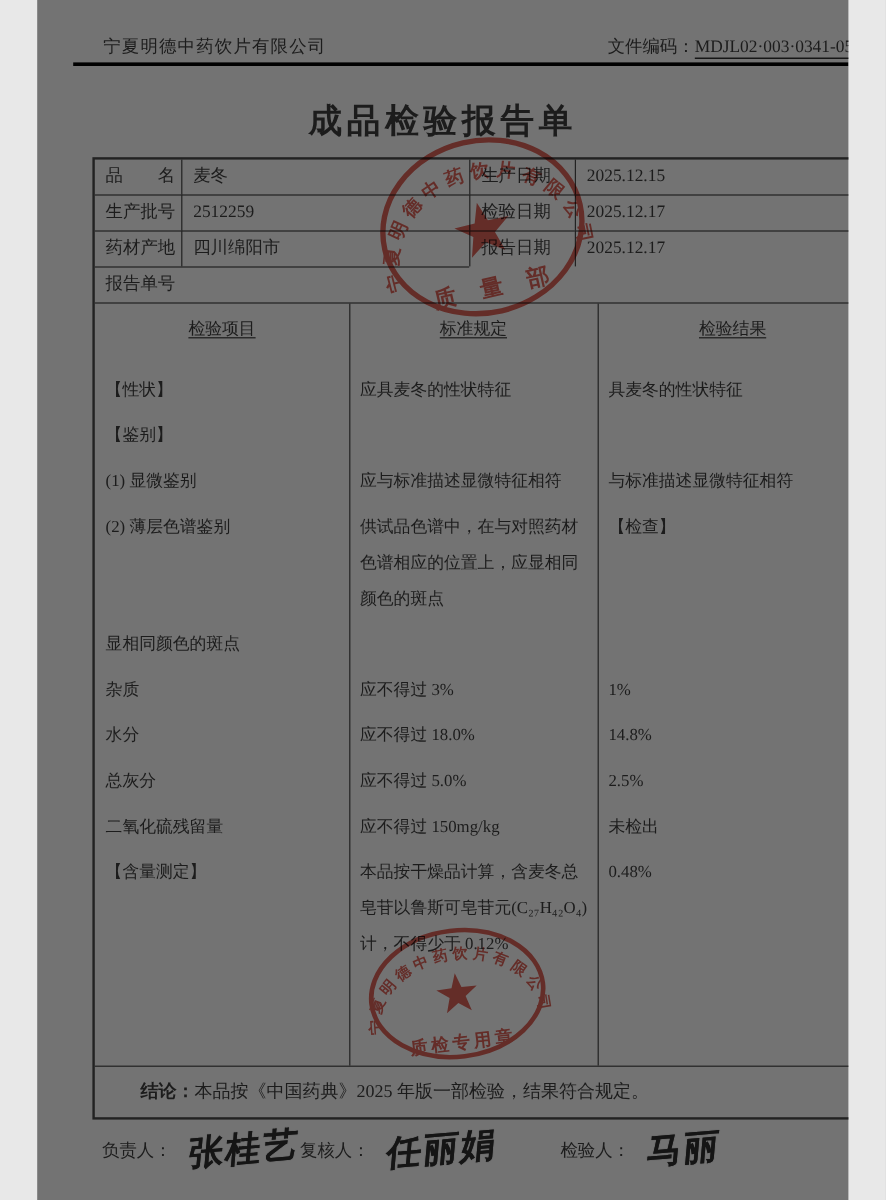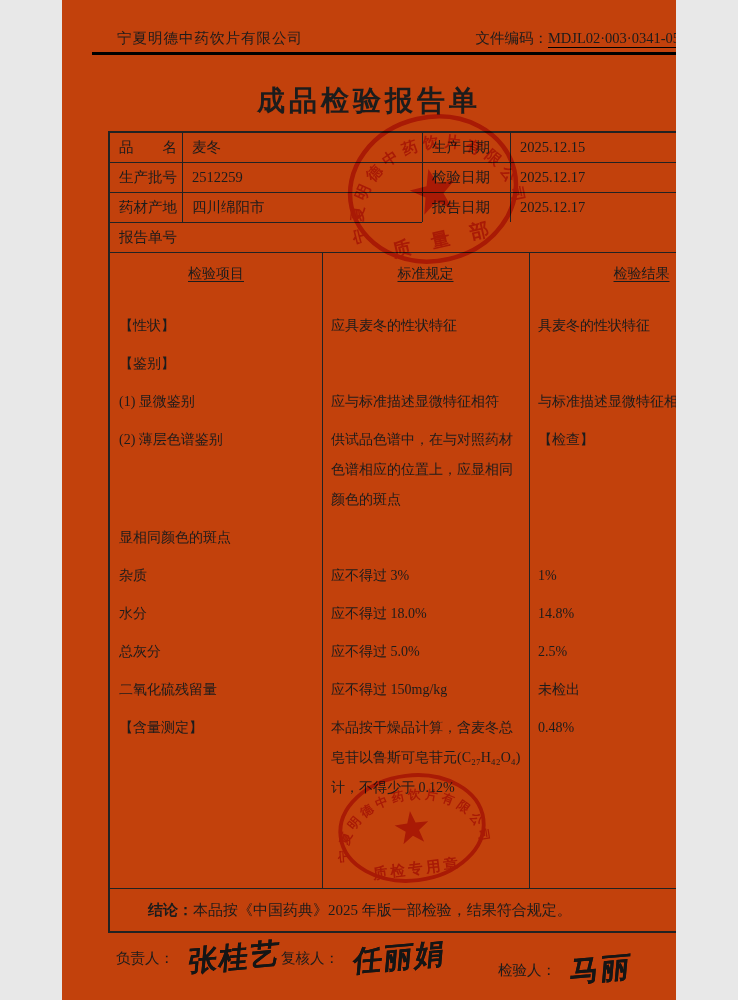--- a/index.html
+++ b/index.html
@@ -1,17 +1,17 @@
 <!DOCTYPE html>
 <html><head>
 <meta charset="utf-8">
 <style>
   html,body{margin:0;padding:0;background:#e8e8e8;}
   .page{
-    position:relative;width:614px;height:1000px;background:#c2410c;
+    position:relative;width:676px;height:1000px;background:#737373;
     margin:0 auto;overflow:hidden;
     font-family:"Liberation Serif","DejaVu Serif",serif;
     color:#1c1c1c;
   }
   
   .page-header{
     position:absolute;left:30px;right:0;top:26px;height:26px;
     border-bottom:3px solid #000;
     font-size:14.5px;
   }
@@ -61,21 +61,21 @@
     border-top:1px solid #222;height:42px;line-height:42px;
     padding-left:38px;font-size:15px;
   }
   .conclusion-row .concl-label{font-weight:700;}
   
   .sign-row{
     position:absolute;left:48px;right:20px;top:938px;height:54px;
     display:flex;align-items:flex-start;font-size:14.5px;
   }
   .sign-group{display:flex;align-items:center;}
-  .sign-group.g1{margin-left:6px;} .sign-group.g2{} .sign-group.g3{margin-left:52px;margin-top:12px;}
+  .sign-group.g1{margin-left:6px;} .sign-group.g2{} .sign-group.g3{margin-left:52px;}
   .sign-name{
     display:inline-block;margin-left:14px;
     font-size:29px;font-weight:600;color:#151515;
     transform:rotate(-5deg) skewX(-10deg);
     letter-spacing:2px;white-space:nowrap;
     text-shadow:0 0 0.6px #151515;
   }
   
   .stamp{position:absolute;mix-blend-mode:multiply;opacity:.85;}
   .stamp-top{left:281px;top:110px;width:180px;height:158px;transform:rotate(-13deg);}

